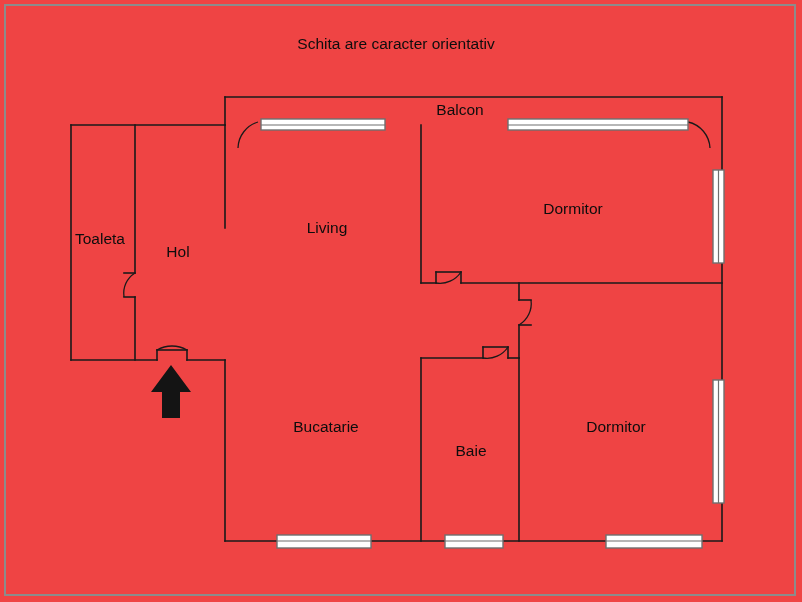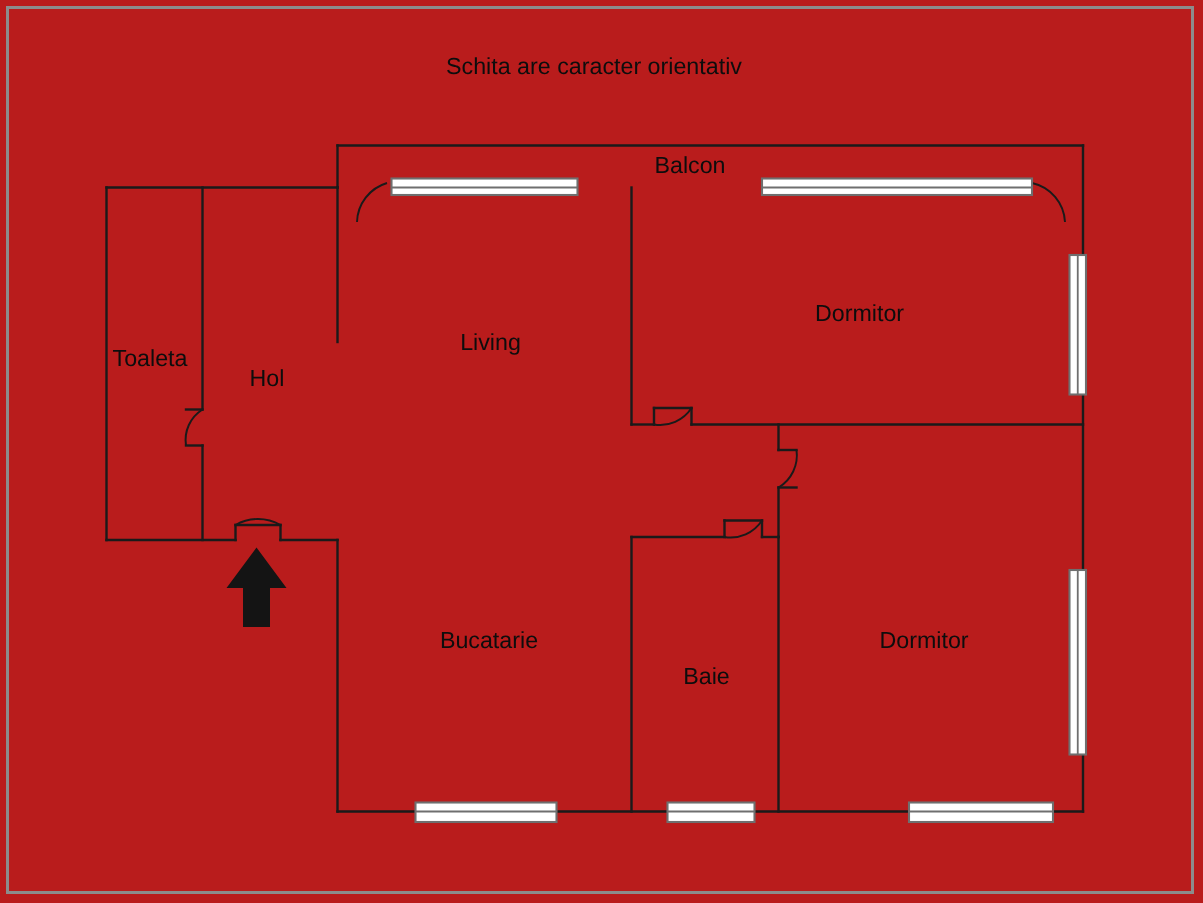--- a/index.html
+++ b/index.html
@@ -10,21 +10,21 @@
   body {
     width: 802px;
     height: 602px;
     font-family: "Liberation Sans", sans-serif;
     overflow: hidden;
   }
   #plan-root {
     position: relative;
     width: 802px;
     height: 602px;
-    background: #b91c1c;
+    background: #ef4444;
   }
   .outer-frame {
     position: absolute;
     left: 4px;
     top: 4px;
     width: 792px;
     height: 592px;
     border: 2px solid #8c8c8c;
     box-sizing: border-box;
   }

